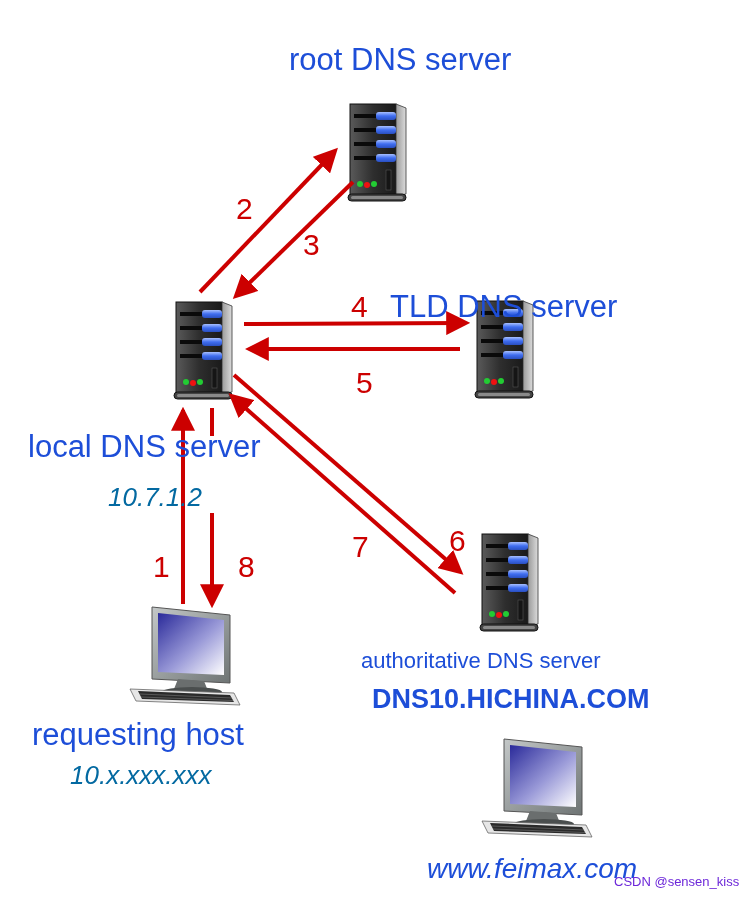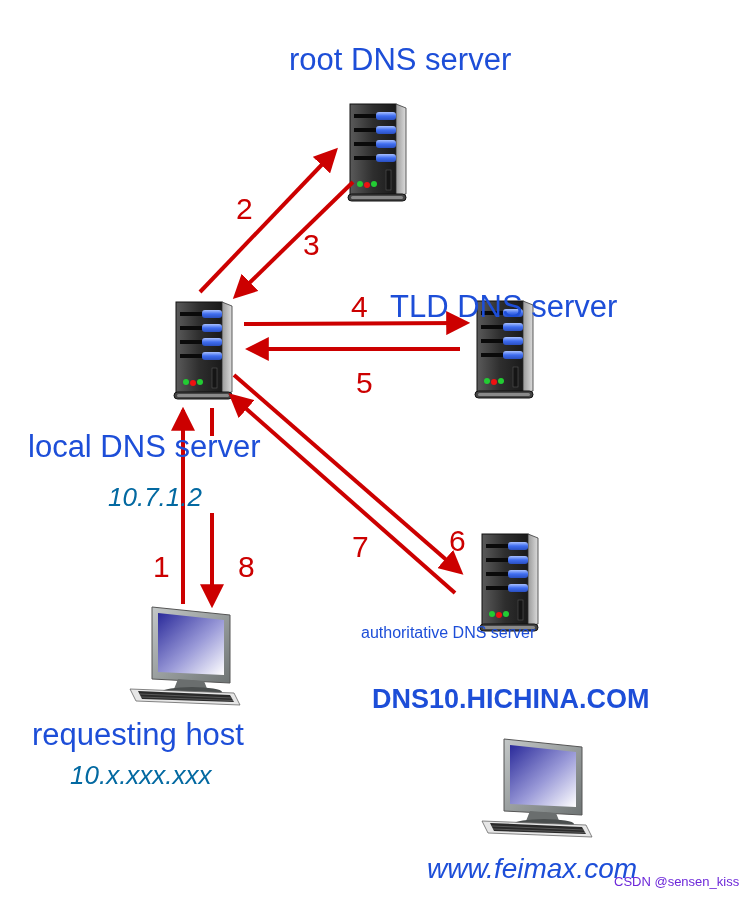--- a/index.html
+++ b/index.html
@@ -103,19 +103,19 @@
 <div class="num" style="left:351px; top:290px;">4</div>
 <div class="num" style="left:356px; top:366px;">5</div>
 <div class="num" style="left:449px; top:524px;">6</div>
 <div class="num" style="left:352px; top:530px;">7</div>
 <div class="num" style="left:238px; top:550px;">8</div>
 
 <div class="label title" style="left:289px; top:42px;">root DNS server</div>
 <div class="label title" style="left:390px; top:253px;margin-top:36px;">TLD DNS server</div>
 <div class="label title" style="left:28px; top:429px;">local DNS server</div>
 <div class="label ip" style="left:108px; top:482px;">10.7.1.2</div>
-<div class="label" style="left:361px; top:624px; font-size:16px;">authoritative DNS server</div>
+<div class="label" style="left:361px; top:648px; font-size:22px;">authoritative DNS server</div>
 <div class="label bold" style="left:372px; top:684px;">DNS10.HICHINA.COM</div>
 <div class="label title" style="left:32px; top:717px;">requesting host</div>
 <div class="label ip" style="left:70px; top:760px;">10.x.xxx.xxx</div>
 <div class="label" style="left:427px; top:853px; font-size:28px; font-style:italic;">www.feimax.com</div>
 
 <div class="watermark" style="left:614px; top:874px;">CSDN @sensen_kiss</div>
 
 </body></html>

